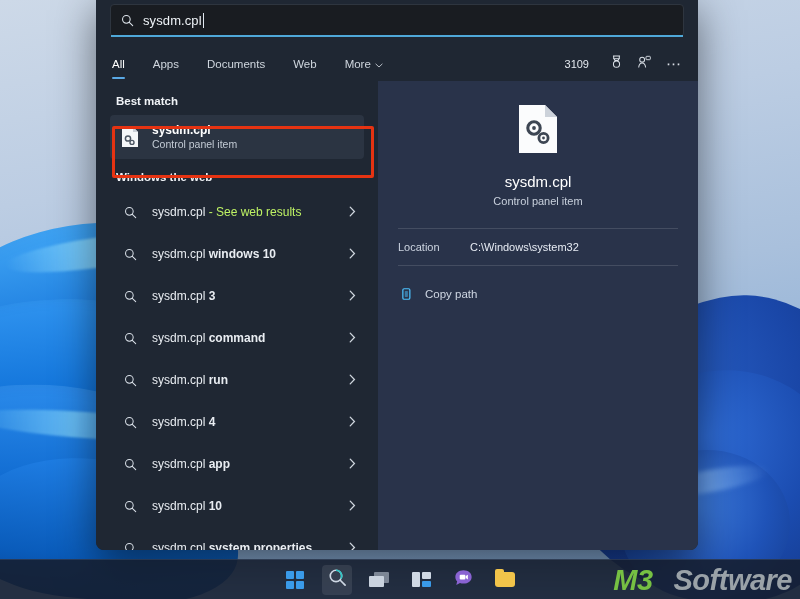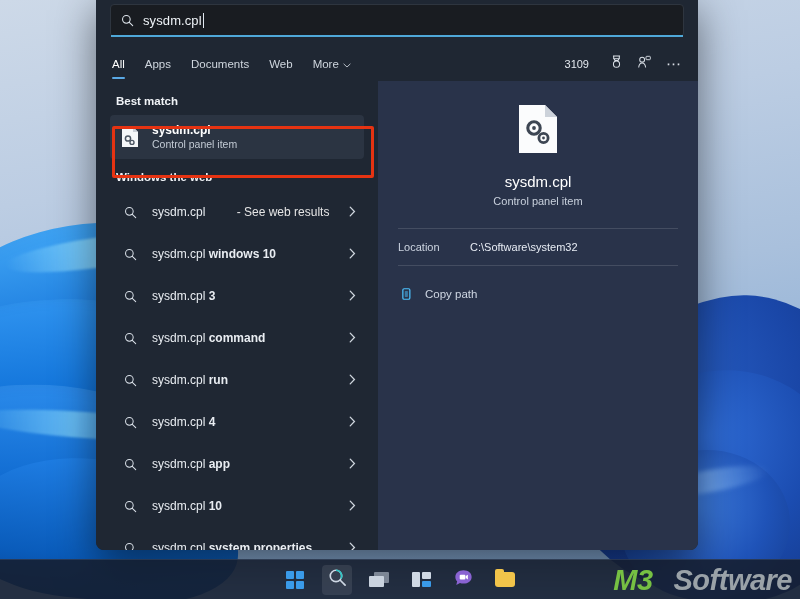--- a/index.html
+++ b/index.html
@@ -137,21 +137,21 @@
   }
 
   
   .tabs-row {
     display: flex; align-items: center;
     height: 34px;
     padding: 0 16px 0 16px;
     margin-top: 10px;
     background: #1f2733;
   }
-  .tabs { display: flex; align-items: center; gap: 20px; height: 100%; }
+  .tabs { display: flex; align-items: center; gap: 28px; height: 100%; }
   .tab {
     position: relative;
     color: #cfd6de; font-size: 11.5px;
     height: 100%;
     display: flex; align-items: center;
     cursor: default;
     white-space: nowrap;
   }
   .tab.active { color: #ffffff; }
   .tab.active::after {
@@ -200,21 +200,21 @@
   .web-item {
     display: flex; align-items: center;
     height: 42px;
     margin: 0 14px;
     padding: 0 8px;
     border-radius: 4px;
   }
   .web-ic { width: 24px; display: flex; justify-content: center; margin-right: 10px; }
   .web-label { color: #e9edf2; font-size: 12px; white-space: nowrap; }
   .web-label .b { font-weight: bold; }
-  .web-label .dim { color: #e5e5e5; margin-left: 28px; }
+  .web-label .dim { color: #bef264; }
   .web-chev { margin-left: auto; color: #cfd6de; }
 
   .right-col {
     flex: 1;
     background: #29334a;
     padding-top: 22px;
     display: flex; flex-direction: column;
     align-items: stretch;
   }
   .preview-hero { display: flex; flex-direction: column; align-items: center; }
@@ -537,21 +537,21 @@
             </svg>
           </span>
           <div class="hero-title">sysdm.cpl</div>
           <div class="hero-sub">Control panel item</div>
         </div>
 
         <div class="divider"></div>
 
         <div class="meta-row">
           <span class="meta-key">Location</span>
-          <span class="meta-val">C:\Software\system32</span>
+          <span class="meta-val">C:\Windows\system32</span>
         </div>
 
         <div class="divider" style="margin-top:0"></div>
 
         <div class="actions">
           <div class="action">
             <span class="action-ic">
               <svg width="14" height="14" viewBox="0 0 16 16">
                 <rect x="4.4" y="2" width="8" height="12" rx="1.5" fill="none" stroke="#4cc2ff" stroke-width="1.4"></rect>
                 <rect x="6.6" y="4.6" width="3.6" height="6.8" rx="0.8" fill="#4cc2ff" opacity=".5"></rect>

